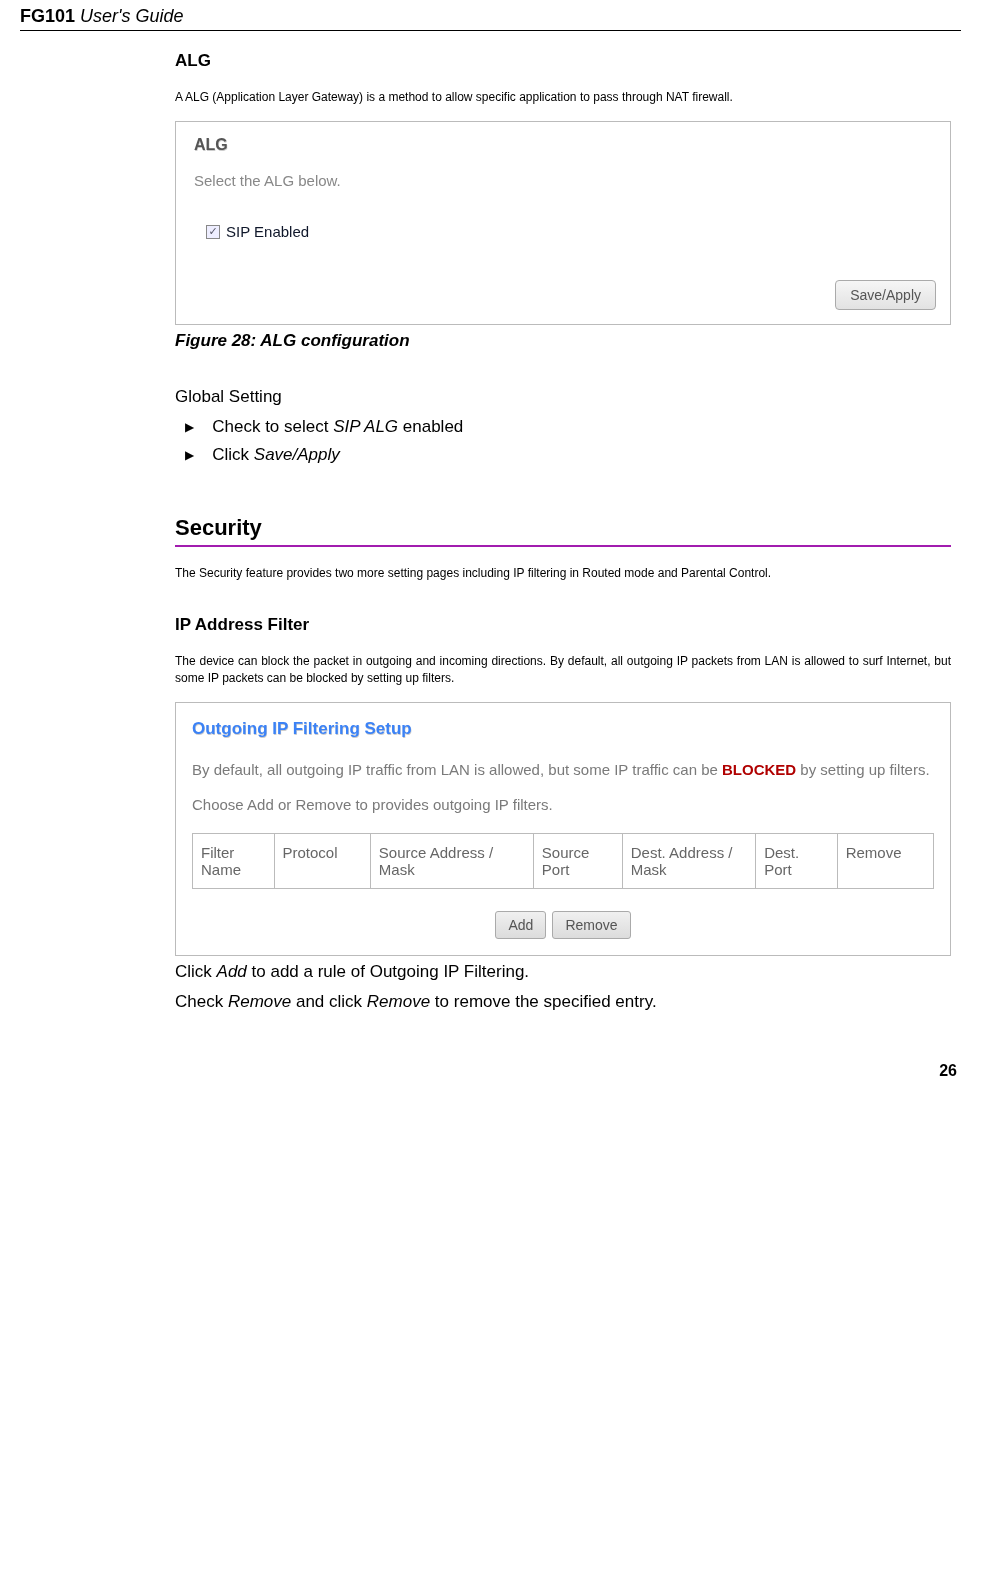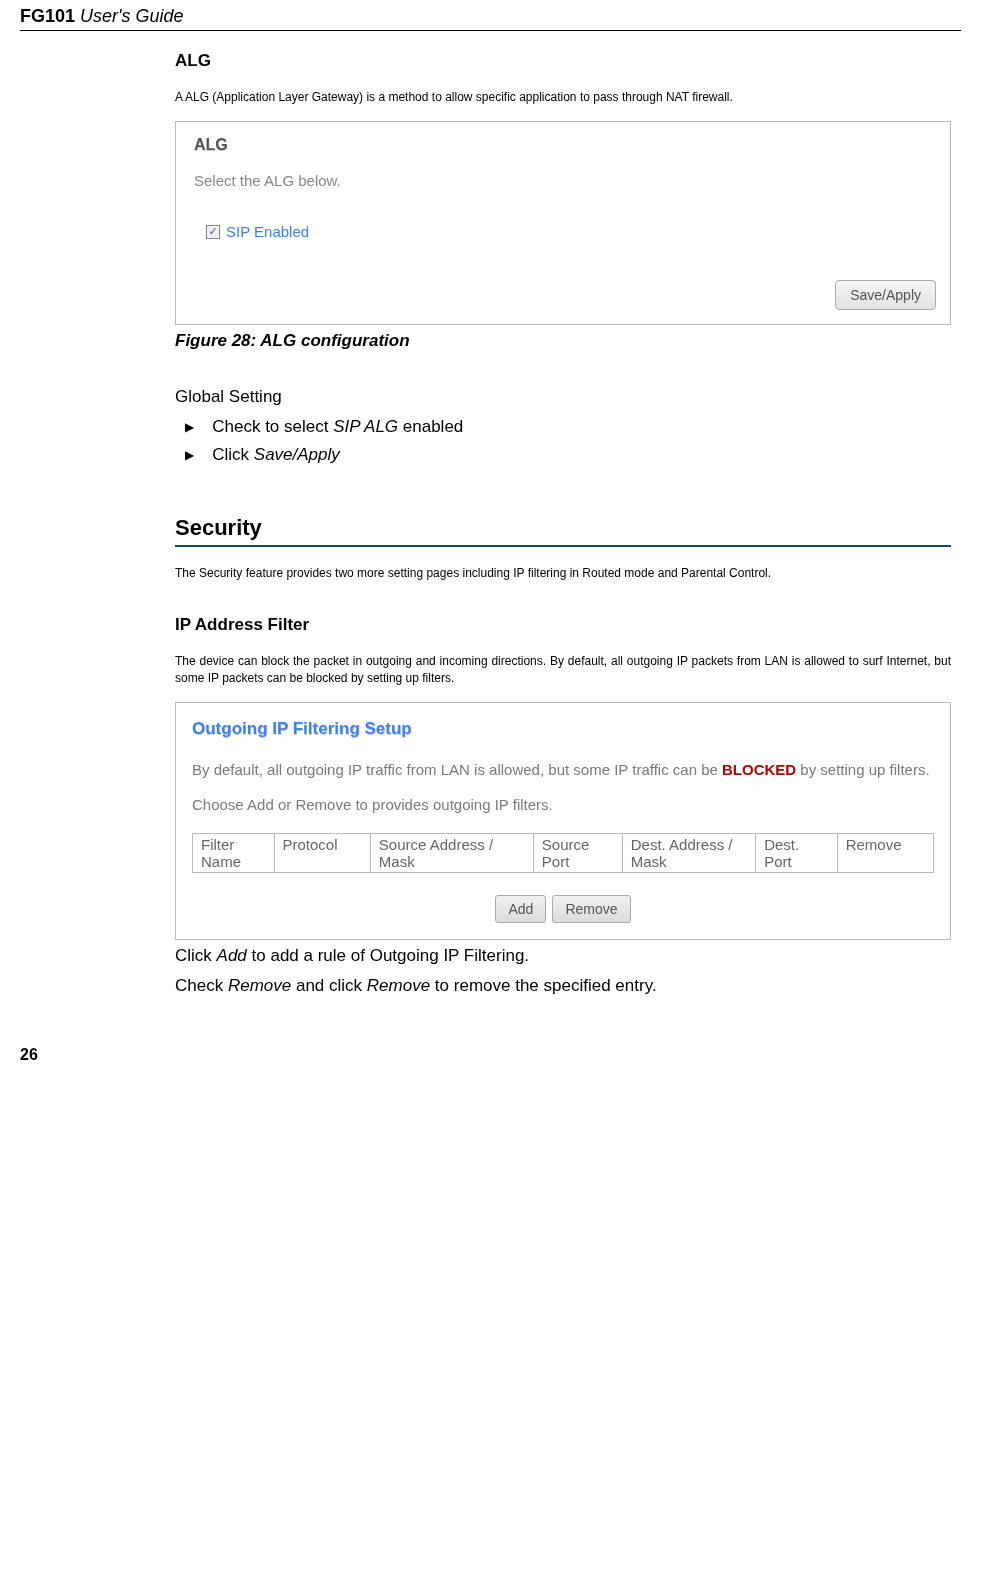--- a/index.html
+++ b/index.html
@@ -68,21 +68,21 @@
     border: 1px solid #888;
     background: #eef;
     display: inline-flex;
     align-items: center;
     justify-content: center;
     font-size: 11px;
     color: #556;
   }
   .alg-check-row .lbl {
     font-size: 15px;
-    color: #3b82f6;
+    color: #0f172a;
   }
   .save-apply-row {
     display: flex;
     justify-content: flex-end;
   }
   .gray-btn {
     background: linear-gradient(#f6f6f6, #e2e2e2);
     border: 1px solid #aaa;
     border-radius: 4px;
     padding: 6px 14px;
@@ -117,21 +117,21 @@
   }
   .bullet-list .arrow {
     font-size: 12px;
     margin-top: 3px;
   }
   .bullet-list .em { font-style: italic; }
   .h2-underline {
     font-family: Arial, Helvetica, sans-serif;
     font-weight: bold;
     font-size: 22px;
-    border-bottom: 2px solid #0c4a6e;
+    border-bottom: 2px solid #a21caf;
     padding-bottom: 4px;
     margin-bottom: 18px;
   }
   .screenshot-box2 {
     border: 1px solid #bbb;
     background: #fff;
     padding: 16px 16px 16px 16px;
     margin-bottom: 6px;
   }
   .ss2-title {
@@ -156,38 +156,39 @@
     width: 100%;
     margin-top: 18px;
     margin-bottom: 22px;
     table-layout: fixed;
   }
   .ip-table th {
     border: 1px solid #bbb;
     font-size: 15px;
     font-weight: normal;
     color: #666;
-    padding: 2px 8px;
+    padding: 10px 8px;
     text-align: left;
     vertical-align: top;
     background: #fff;
   }
   .ip-table th:nth-child(1){ width:11%; }
   .ip-table th:nth-child(2){ width:13%; }
   .ip-table th:nth-child(3){ width:22%; }
   .ip-table th:nth-child(4){ width:12%; }
   .ip-table th:nth-child(5){ width:18%; }
   .ip-table th:nth-child(6){ width:11%; }
   .ip-table th:nth-child(7){ width:13%; }
   .btn-row-center {
     display: flex;
     justify-content: center;
     gap: 6px;
   }
   .page-number {
+    text-align: right;
     font-weight: bold;
     font-size: 16px;
     margin-top: 50px;
     padding-right: 4px;
   }
   .plain-line { font-size: 17px; margin-bottom: 10px; }
 </style>
 </head>
 <body>
 

